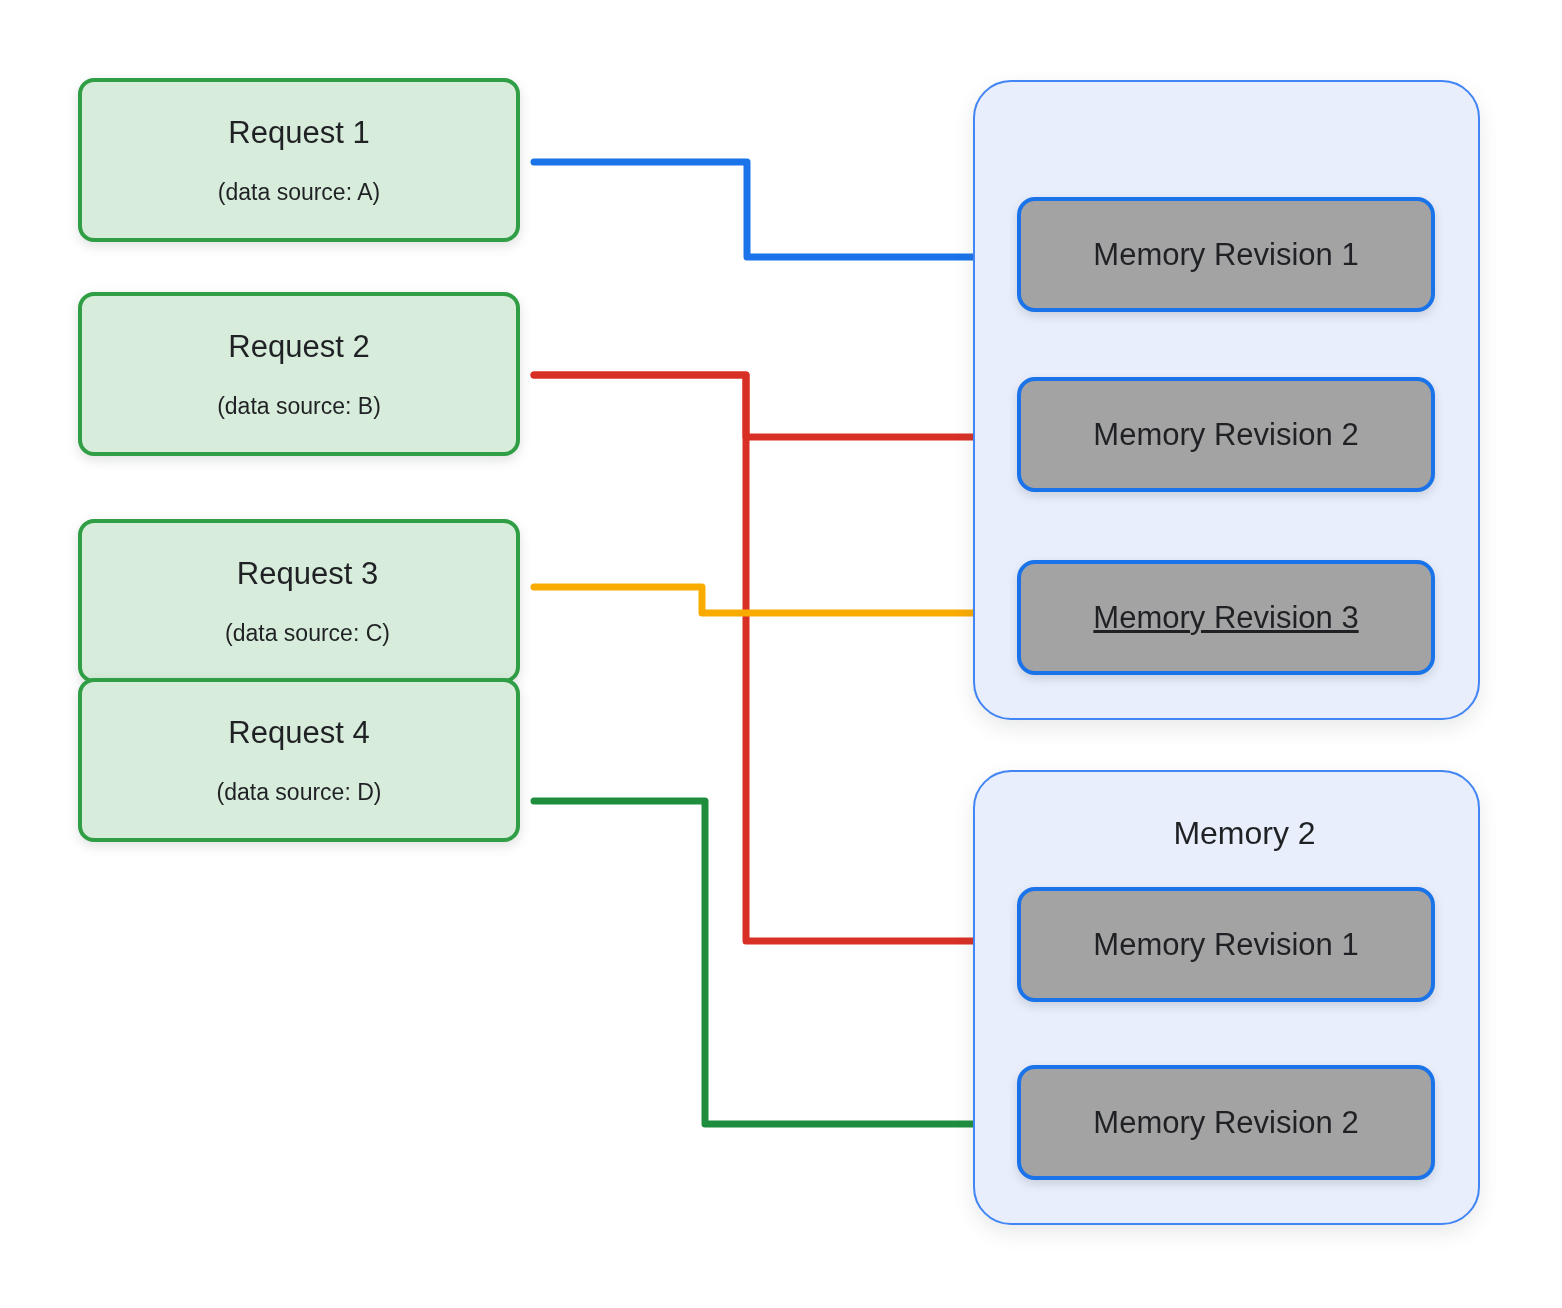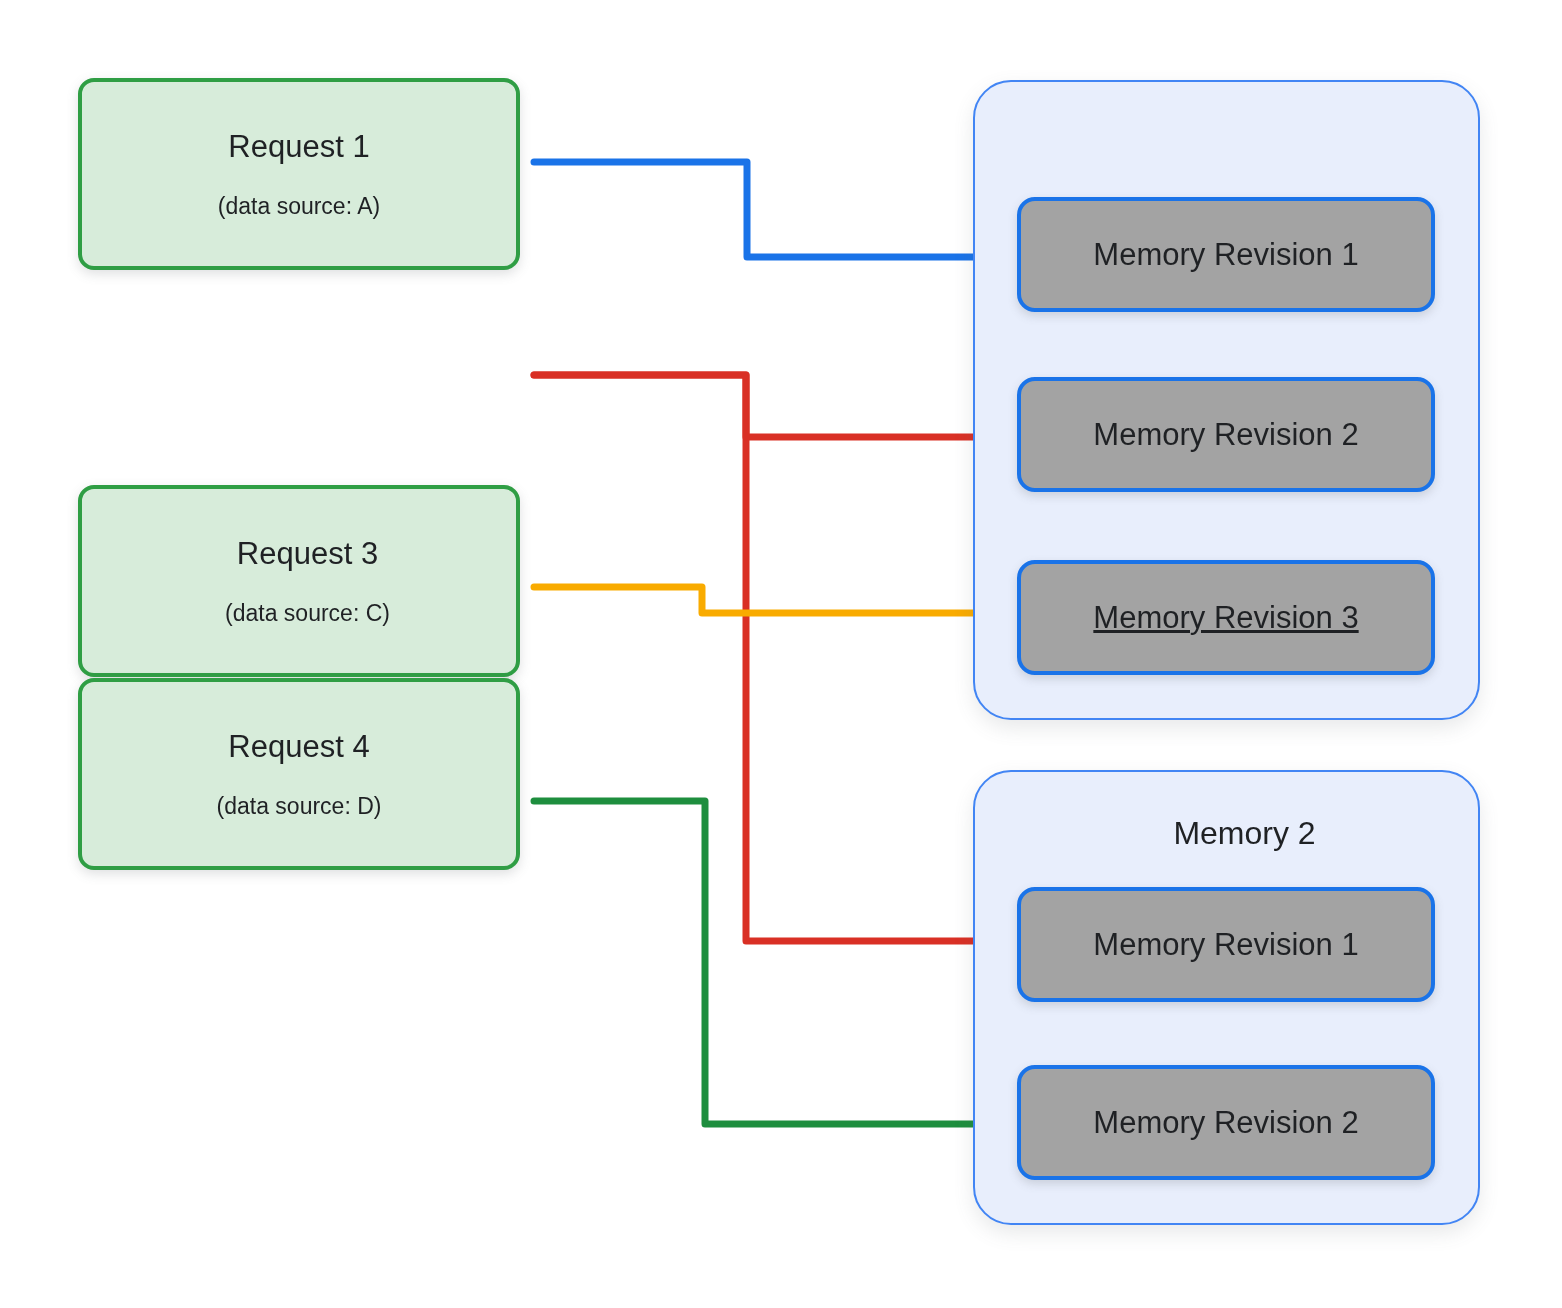--- a/index.html
+++ b/index.html
@@ -8,21 +8,21 @@
     width:1562px;height:1308px;
     background:#ffffff;
     font-family:"Liberation Sans", sans-serif;
     color:#1f2124;
     overflow:hidden;
   }
   .connectors{position:absolute;left:0;top:0;width:1562px;height:1308px;pointer-events:none;}
 
   
   .request-box{
-    position:absolute;left:78px;width:442px;height:192px;
+    position:absolute;left:78px;width:442px;height:164px;
     background:#d7ecda;border:4px solid #2f9e44;border-radius:16px;
     box-sizing:border-box;
     display:flex;flex-direction:column;align-items:center;justify-content:center;
     box-shadow:0 4px 12px rgba(95,99,104,0.20);
   }
   .request-title{font-size:31px;font-weight:500;line-height:1.2;}
   .request-subtitle{font-size:23px;font-weight:400;line-height:1.2;margin-top:28px;}
 
   
   .memory-group{
@@ -81,21 +81,25 @@
     <line x1="1224" y1="320" x2="1224" y2="356" stroke-width="6.5" stroke-linecap="round" marker-end="url(#m-gray)" stroke="#9aa0a6"></line>
     <line x1="1224" y1="501" x2="1224" y2="540" stroke-width="6.5" stroke-linecap="round" marker-end="url(#m-gray)" stroke="#9aa0a6"></line>
 
     <line x1="1224" y1="1008" x2="1224" y2="1046" stroke-width="6.5" stroke-linecap="round" marker-end="url(#m-gray)" stroke="#9aa0a6"></line>
   </svg>
 
   <div class="request-box" style="top:78px;">
     <div class="request-title">Request 1</div>
     <div class="request-subtitle">(data source: A)</div>
   </div>
-  <div class="request-box" style="top:485px;padding-left:17px;">
+  <div class="request-box" style="top:292px;">
+    <div class="request-title">Request 2</div>
+    <div class="request-subtitle">(data source: B)</div>
+  </div>
+  <div class="request-box" style="top:519px;padding-left:17px;">
     <div class="request-title">Request 3</div>
     <div class="request-subtitle">(data source: C)</div>
   </div>
   <div class="request-box" style="top:678px;">
     <div class="request-title">Request 4</div>
     <div class="request-subtitle">(data source: D)</div>
   </div>
 
   <div class="memory-group" style="top:80px;height:640px;">
     <div class="memory-title" style="top:124px;">Memory 1</div>

